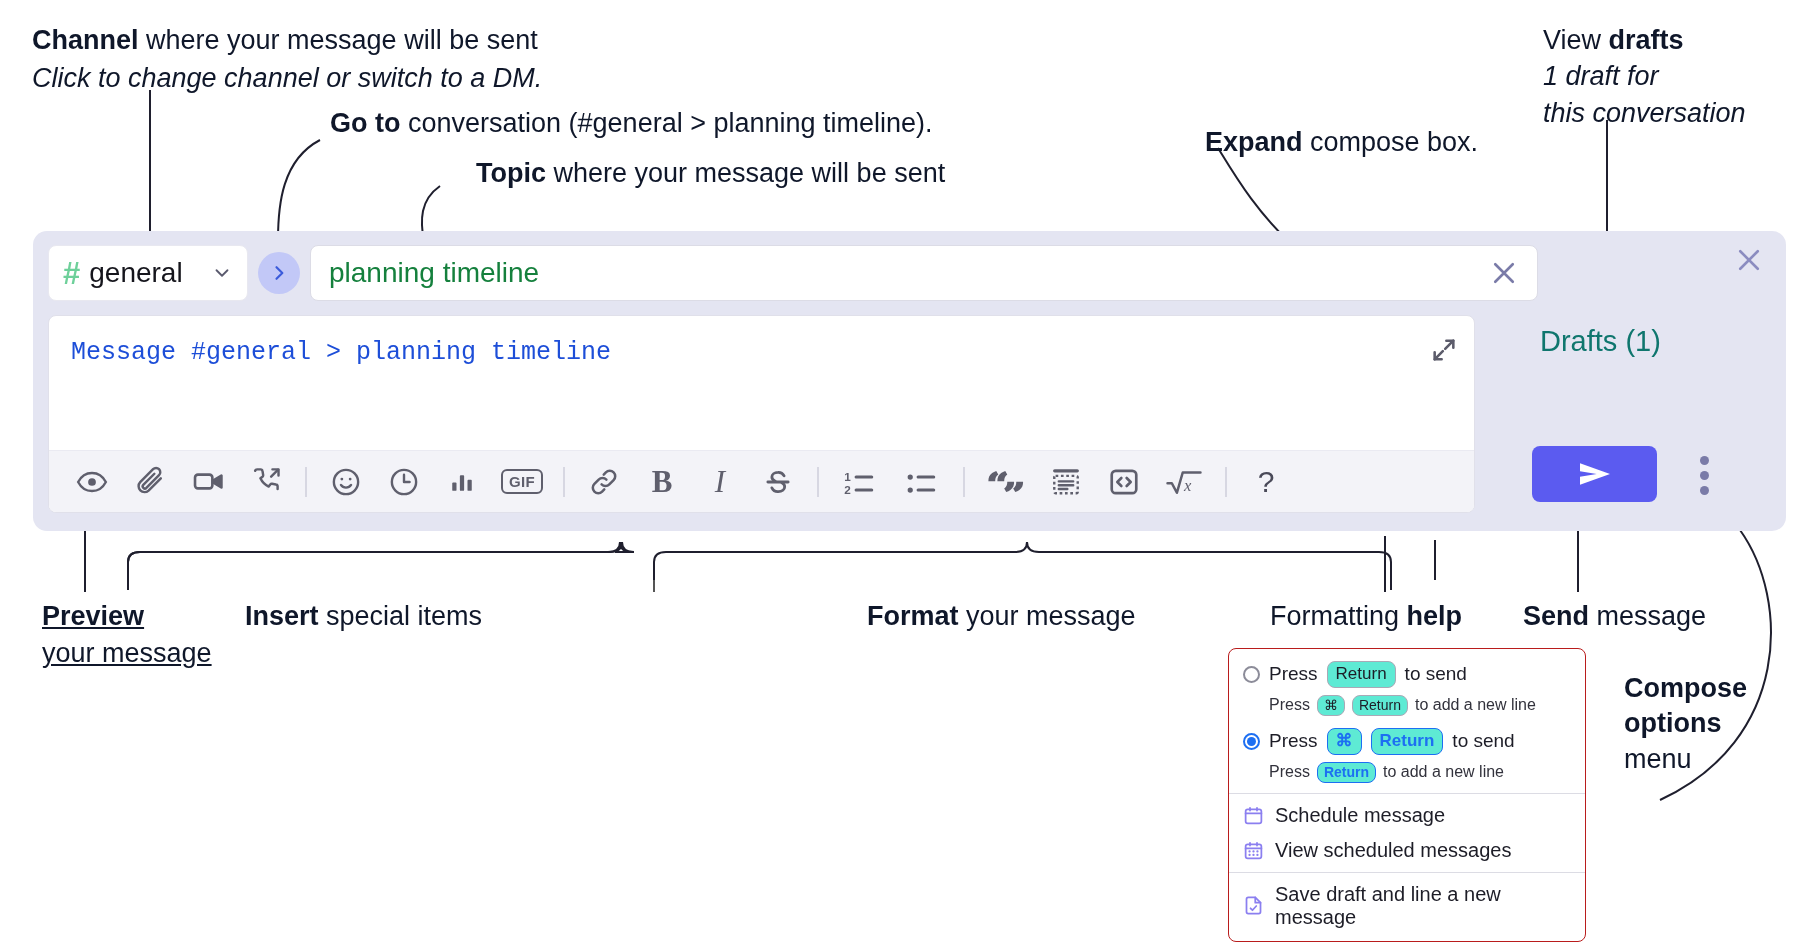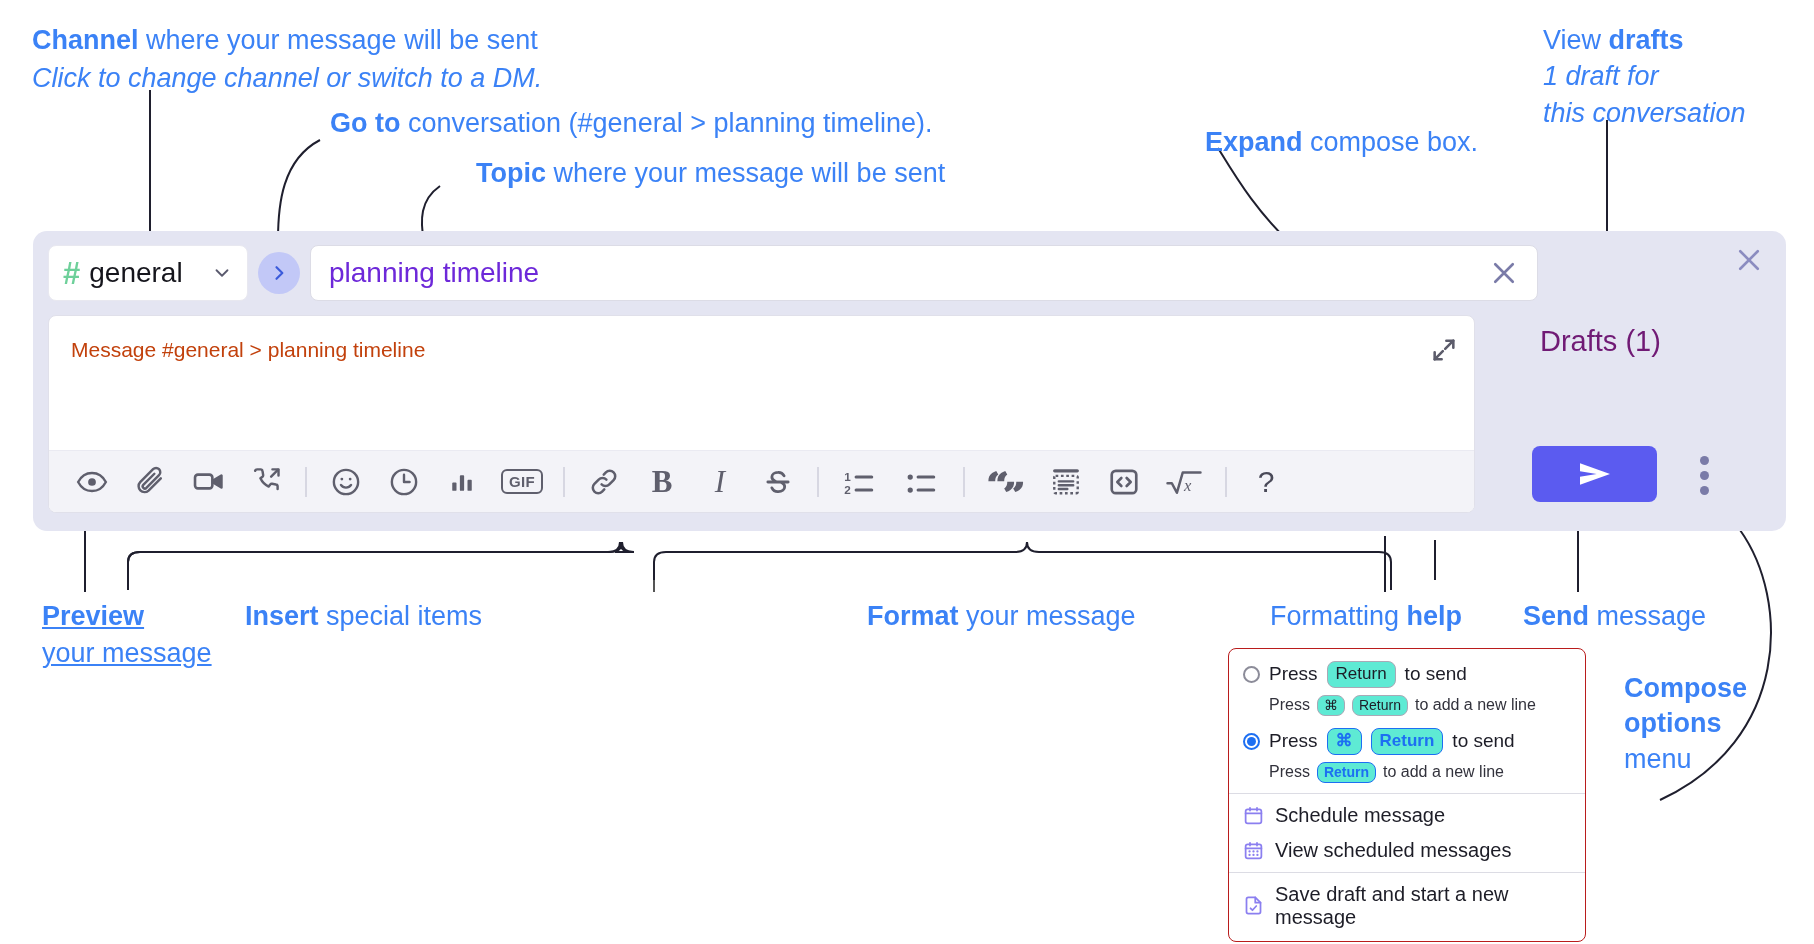--- a/index.html
+++ b/index.html
@@ -8,21 +8,21 @@
     width: 1814px; height: 944px;
     background: #ffffff;
     font-family: "Liberation Sans", sans-serif;
     overflow: hidden;
   }
   #stage { position: relative; width: 1814px; height: 944px; background:#fff; }
 
   
   .anno {
     position: absolute;
-    color: #3b82f6;
+    color: #0f172a;
     font-family: "Liberation Sans", sans-serif;
     font-size: 27px;
     line-height: 1.2;
     white-space: nowrap;
   }
   .anno b { font-weight: 700; }
   .anno i { font-style: italic; }
 
   
   .lines { position:absolute; left:0; top:0; width:1814px; height:944px; pointer-events:none; }
@@ -66,36 +66,36 @@
     flex: 0 0 auto;
   }
 
   .topic-field {
     width: 1228px; height: 56px;
     background:#fff; border-radius:8px;
     border:1px solid #dcdce6;
     display:flex; align-items:center;
     padding: 0 14px 0 18px;
   }
-  .topic-text { font-size:28px; color:#6d28d9; flex:1; }
+  .topic-text { font-size:28px; color:#15803d; flex:1; }
   .topic-clear { color:#7a7ba8; display:flex; cursor:pointer; padding:4px; }
 
   
   .msg-box {
     position:absolute;
     left:15px; top: 84px;
     width: 1427px; height: 198px;
     background:#fff;
     border:1px solid #e0e0ea;
     border-radius: 8px;
     overflow: hidden;
   }
   .msg-placeholder {
     position:absolute; left: 22px; top: 22px;
-    font-size: 21px; color:#c2410c;
+    font-size: 25px; color:#1d4ed8;font-family:Liberation Mono, monospace;
   }
   .expand-btn {
     position:absolute; right:16px; top:20px;
     color:#5c5c6b; cursor:pointer; display:flex;
   }
 
   .toolbar {
     position:absolute; left:0; right:0; bottom:0;
     height: 62px;
     background:#f3f3f8;
@@ -134,21 +134,21 @@
   .kebab {
     position:absolute; left: 1692px; top: 452px;
     width: 24px; height: 46px;
     display:flex; flex-direction:column; align-items:center; justify-content:center; gap:6px;
     cursor:pointer;
   }
   .kebab i { width:9px; height:9px; border-radius:50%; background:#7a7ba8; display:block; }
 
   .drafts-label {
     position:absolute; left:1540px; top:325px;
-    font-size:29px; color:#701a75;
+    font-size:29px; color:#0f766e;
     cursor:pointer;
   }
 
   
   .menu {
     position:absolute;
     left: 1228px; top: 648px;
     width: 358px;
     background:#fff;
     border:1px solid #b91c1c;
@@ -561,17 +561,17 @@
     <div class="menu-div"></div>
 
     <div class="menu-item">
       <span class="mi">
         <svg width="21" height="21" viewBox="0 0 24 24" fill="none" stroke="currentColor" stroke-width="2" stroke-linecap="round" stroke-linejoin="round">
           <path d="M14 2.8 L6 2.8 a2 2 0 0 0-2 2 L4 19.2 a2 2 0 0 0 2 2 L18 21.2 a2 2 0 0 0 2-2 L20 8.8 Z"></path>
           <path d="M14 2.8 L14 8.8 L20 8.8"></path>
           <path d="M8.6 15.2 L10.8 17.4 L15.2 12.6"></path>
         </svg>
       </span>
-      <span>Save draft and start a new message</span>
+      <span>Save draft and line a new message</span>
     </div>
   </div>
 
 </div>
 
 </body></html>

